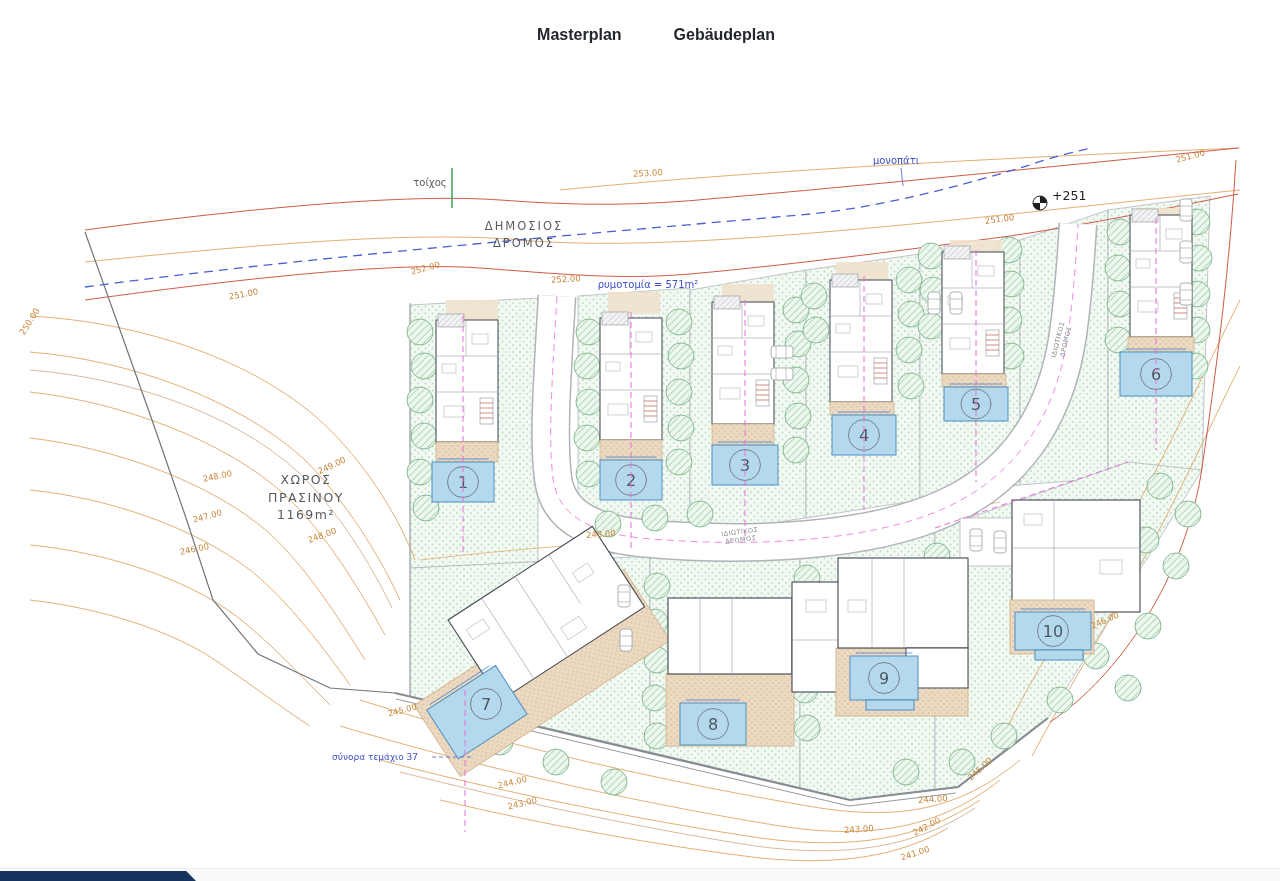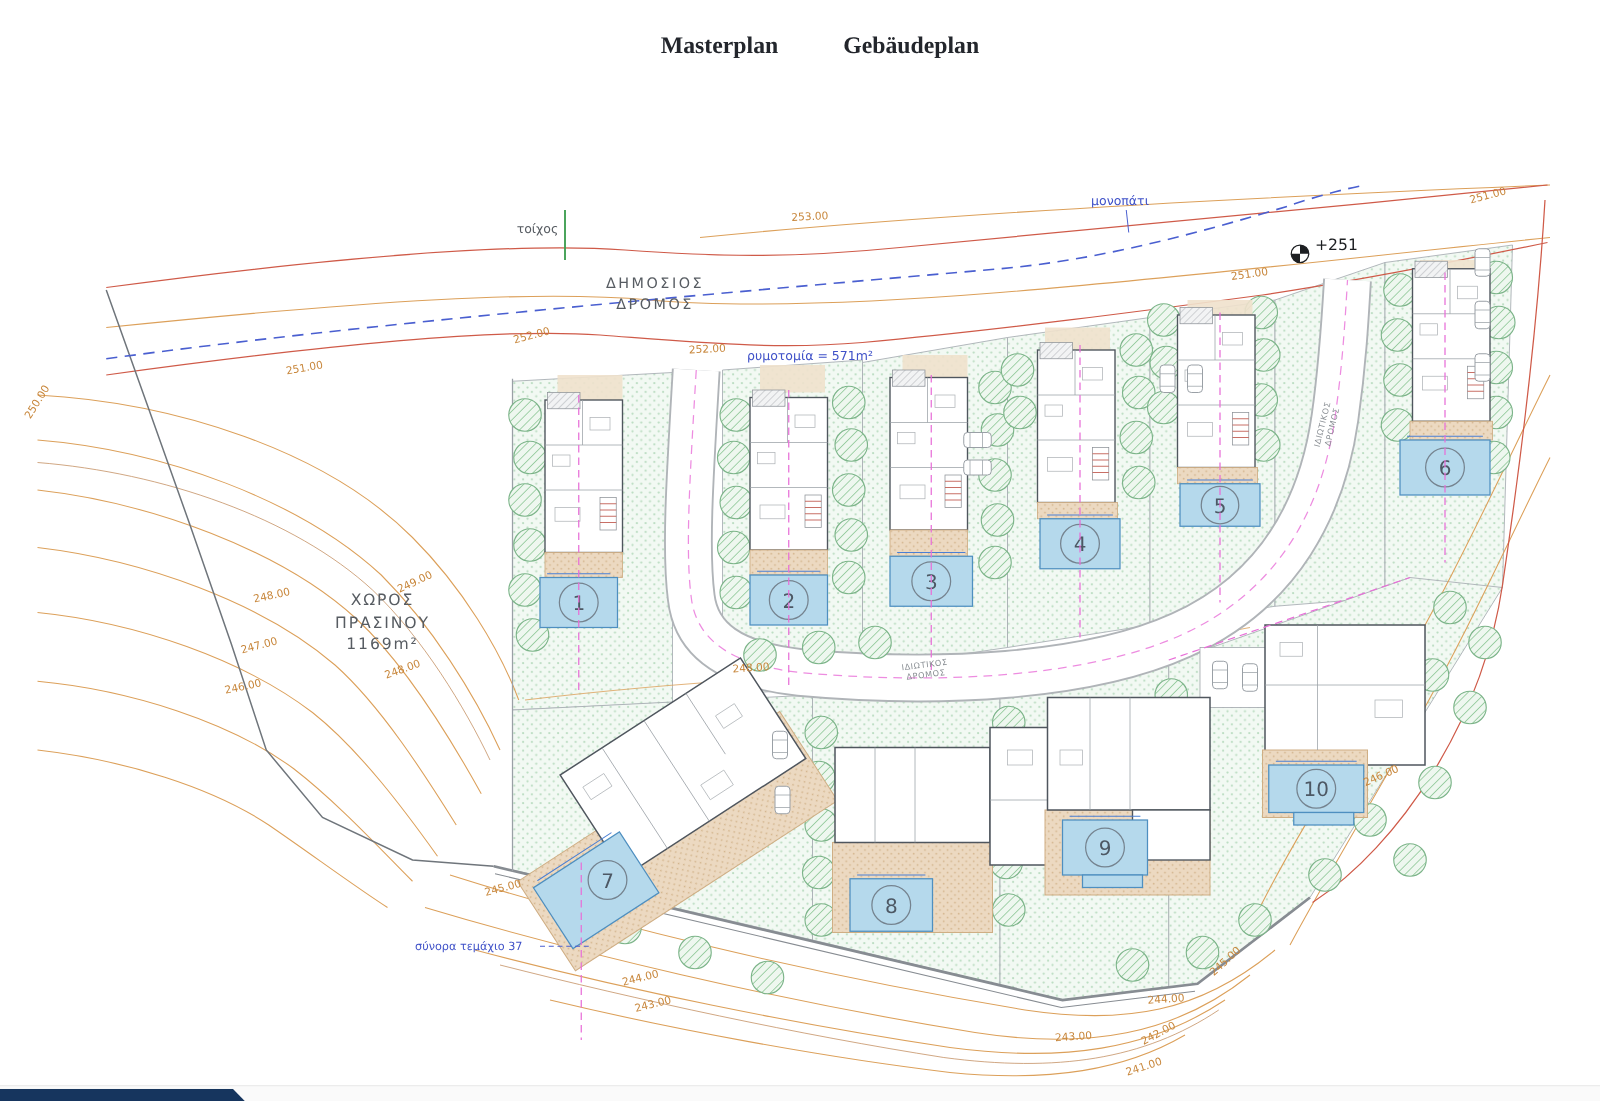--- a/index.html
+++ b/index.html
@@ -1,21 +1,21 @@
 <!DOCTYPE html>
 <html><head>
 <meta charset="utf-8">
 <style>
   html,body{margin:0;padding:0;background:#ffffff;}
   .page{position:relative;width:1280px;height:881px;background:#ffffff;overflow:hidden;
         font-family:"Liberation Sans",sans-serif;}
   .tabs{position:absolute;top:26px;left:0;width:100%;display:flex;justify-content:center;
         gap:52px;transform:translateX(16px);}
   .tab{border:none;background:none;padding:0;cursor:pointer;
-       font-family:Liberation Serif, serif;font-size:19px;font-weight:700;color:#23262c;}
+       font-family:Liberation Sans, sans-serif;font-size:16px;font-weight:700;color:#23262c;}
   .plan-wrap{position:absolute;left:0;top:0;width:1280px;height:881px;}
   svg text{font-family:"DejaVu Sans",sans-serif;}
   .lblGray{fill:#575c62;font-size:11.5px;letter-spacing:2px;}
   .lblGraySm{fill:#575c62;font-size:10px;}
   .lblGreen{fill:#575c62;font-size:12.5px;letter-spacing:1.5px;}
   .lblBlue{fill:#3f51c8;font-size:10px;}
   .lblBlueSm{fill:#3f51c8;font-size:9px;}
   .lblContour{fill:#c8873c;font-size:8.5px;text-anchor:middle;}
   .lblRoadSm{fill:#8a8f94;font-size:6.5px;letter-spacing:.5px;text-anchor:middle;}
   .lblDatum{fill:#1d1f22;font-size:12.5px;}

